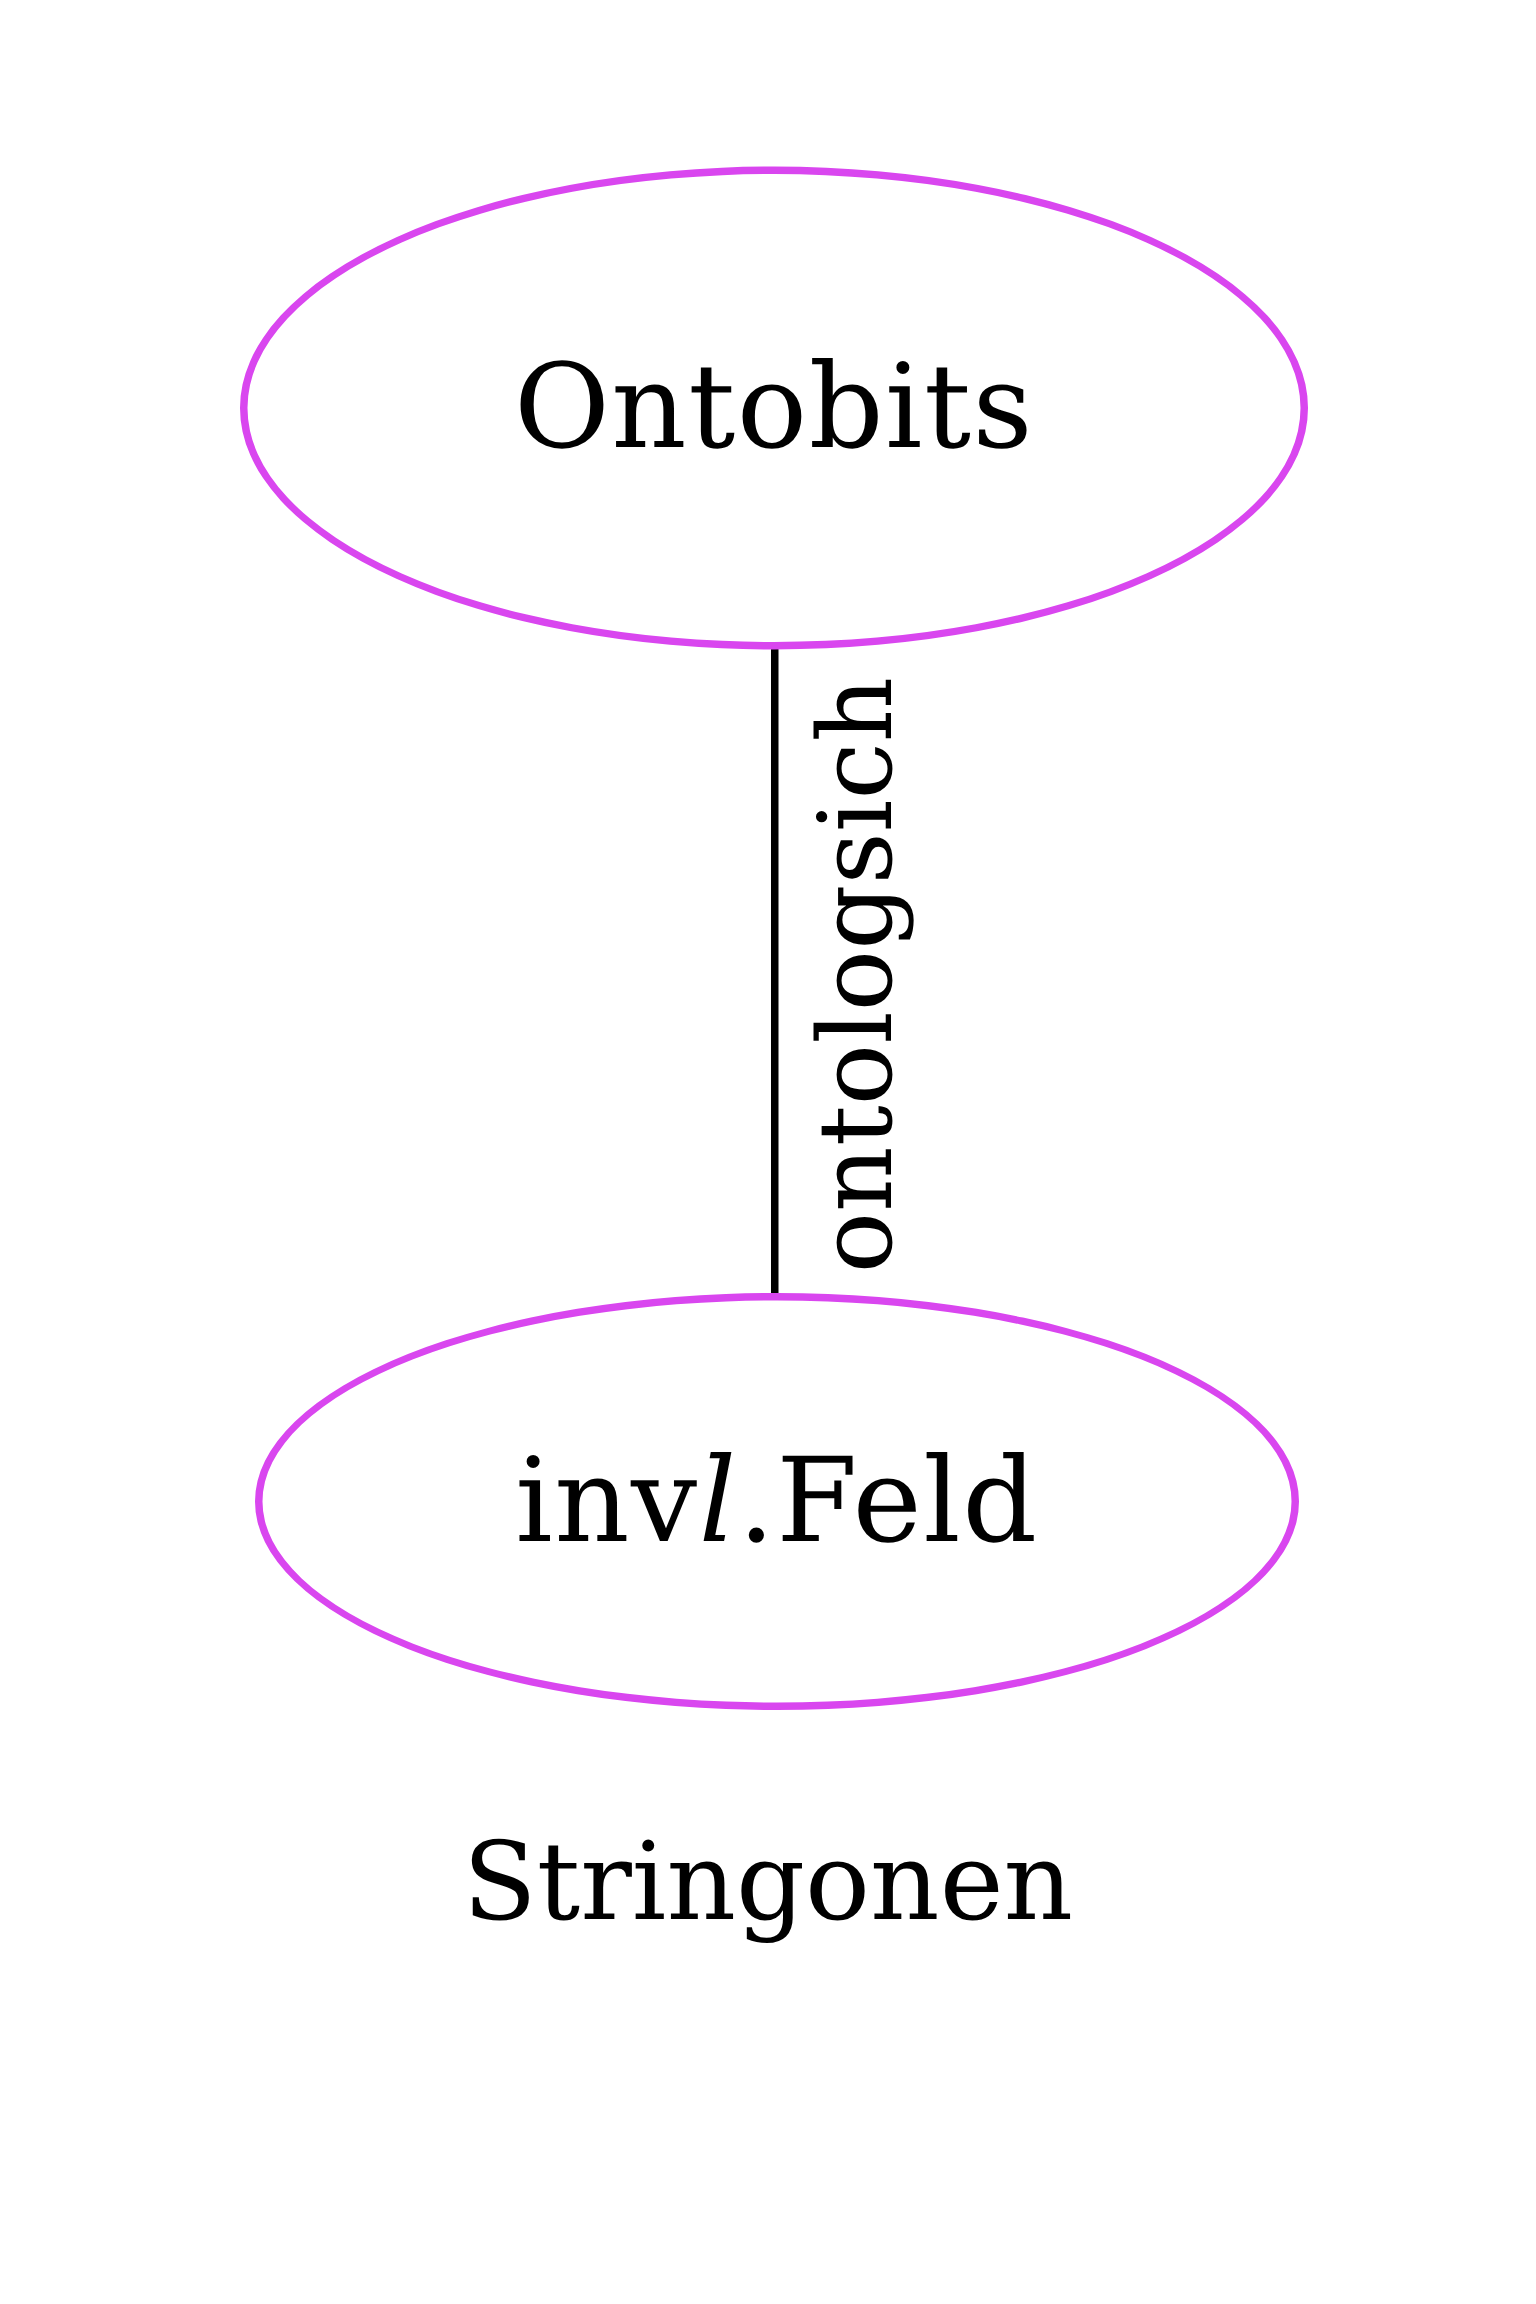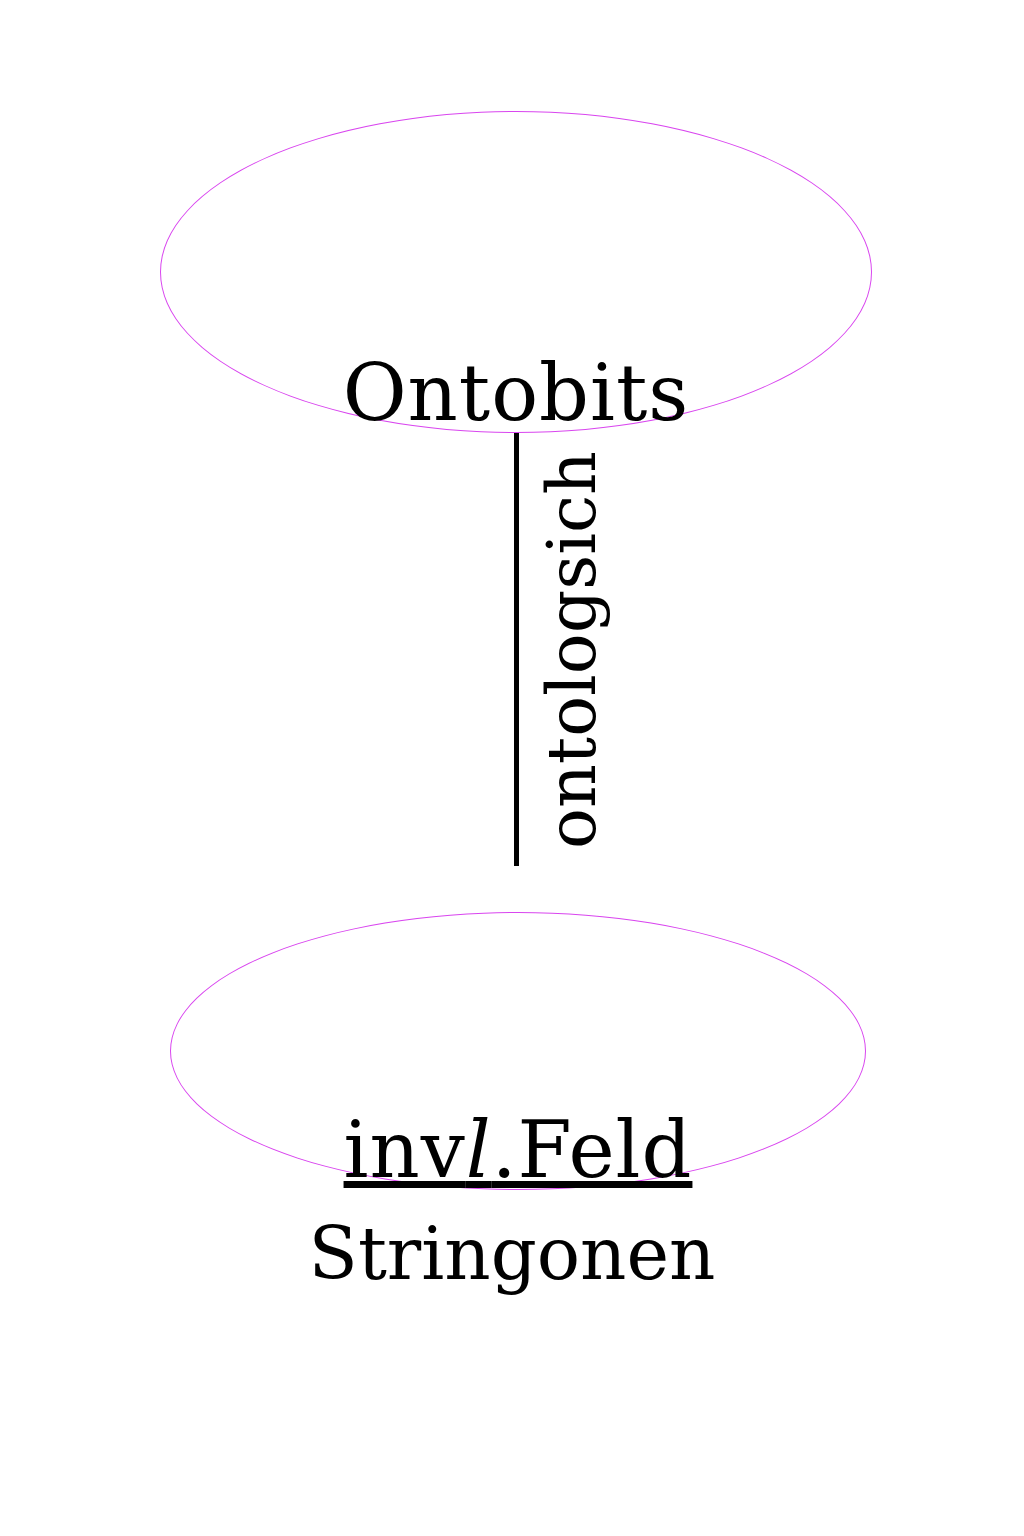--- a/index.html
+++ b/index.html
@@ -12,40 +12,39 @@
     width: 1024px;
     height: 1536px;
     background: #ffffff;
     color: #000000;
     font-family: "DejaVu Serif", serif;
     overflow: hidden;
   }
   .node-ellipse {
     position: absolute;
     box-sizing: border-box;
-    border: 1px solid #d946ef;
+    border: 5px solid #d946ef;
     border-radius: 50%;
     background: #ffffff;
     display: flex;
-    align-items: flex-end;
+    align-items: center;
     justify-content: center;
     z-index: 2;
   }
   .node-top {
     left: 160px;
     top: 111px;
     width: 712px;
     height: 322px;
   }
   .node-bottom {
     left: 170px;
-    top: 912px;
+    top: 862px;
     width: 696px;
     height: 278px;
-    text-decoration: underline;
   }
   .node-label {
     font-size: 78px;
     line-height: 1;
     white-space: nowrap;
     letter-spacing: 1px;
   }
   .italic-part {
     font-style: italic;
   }

